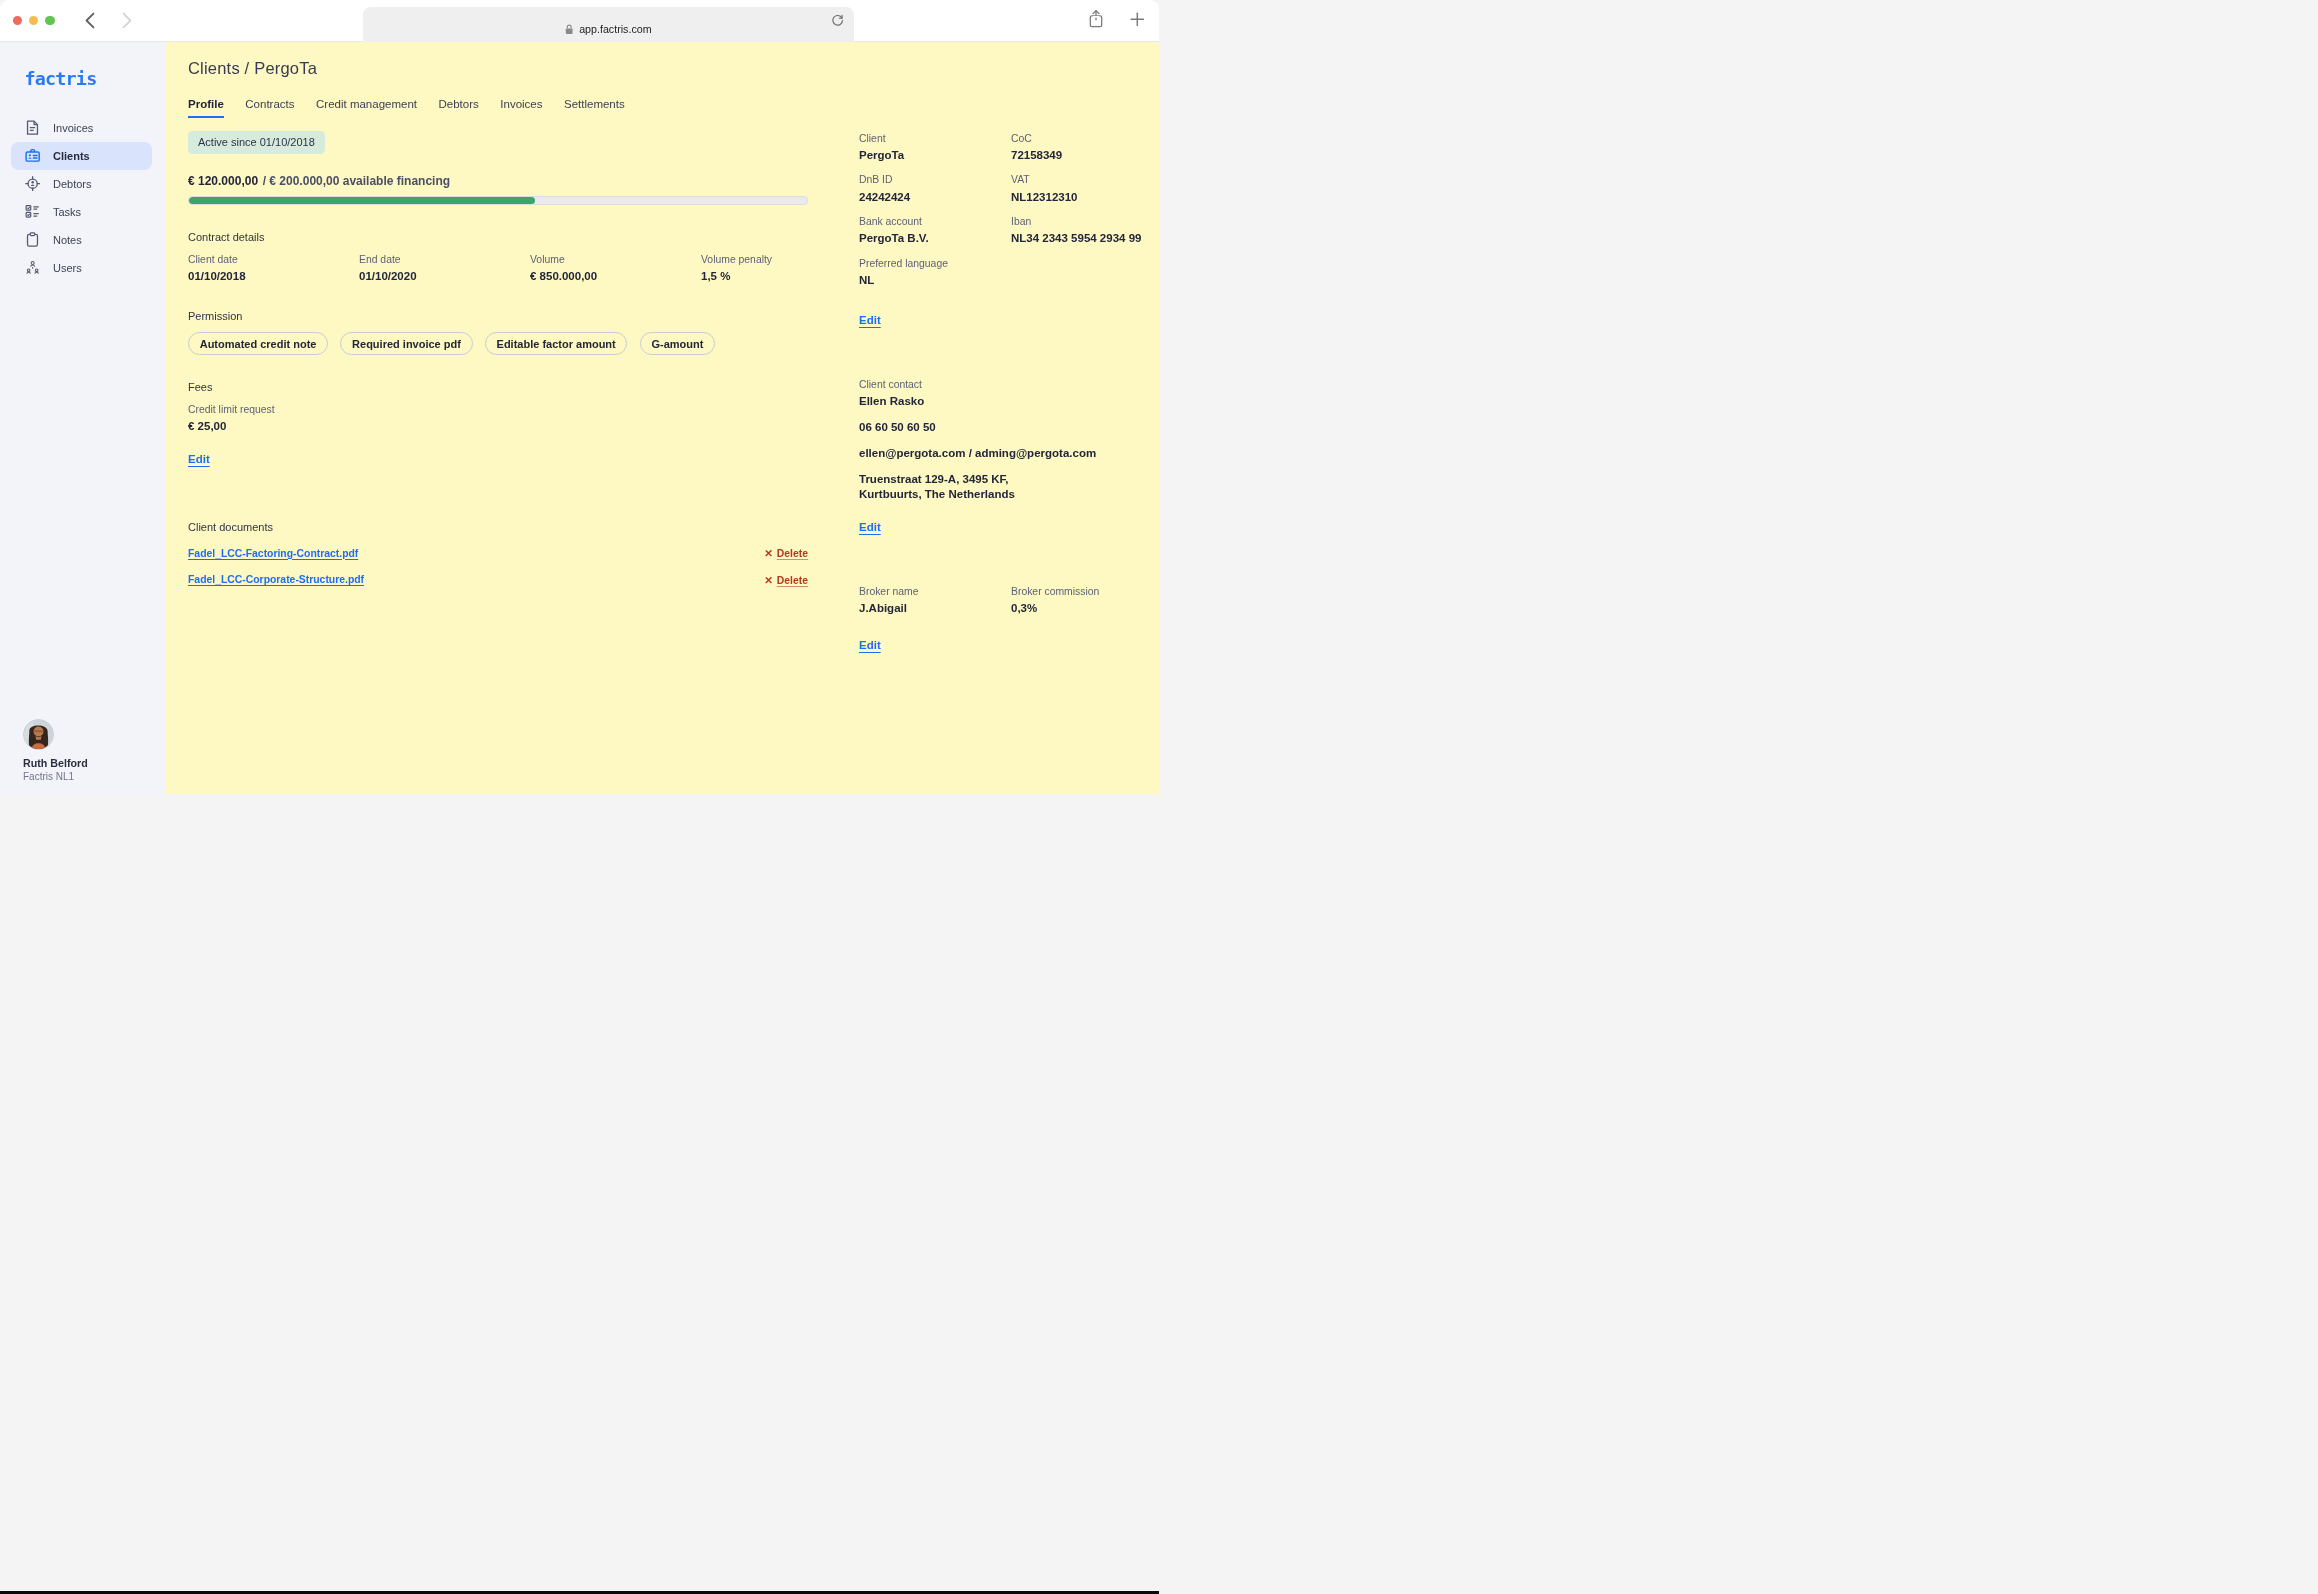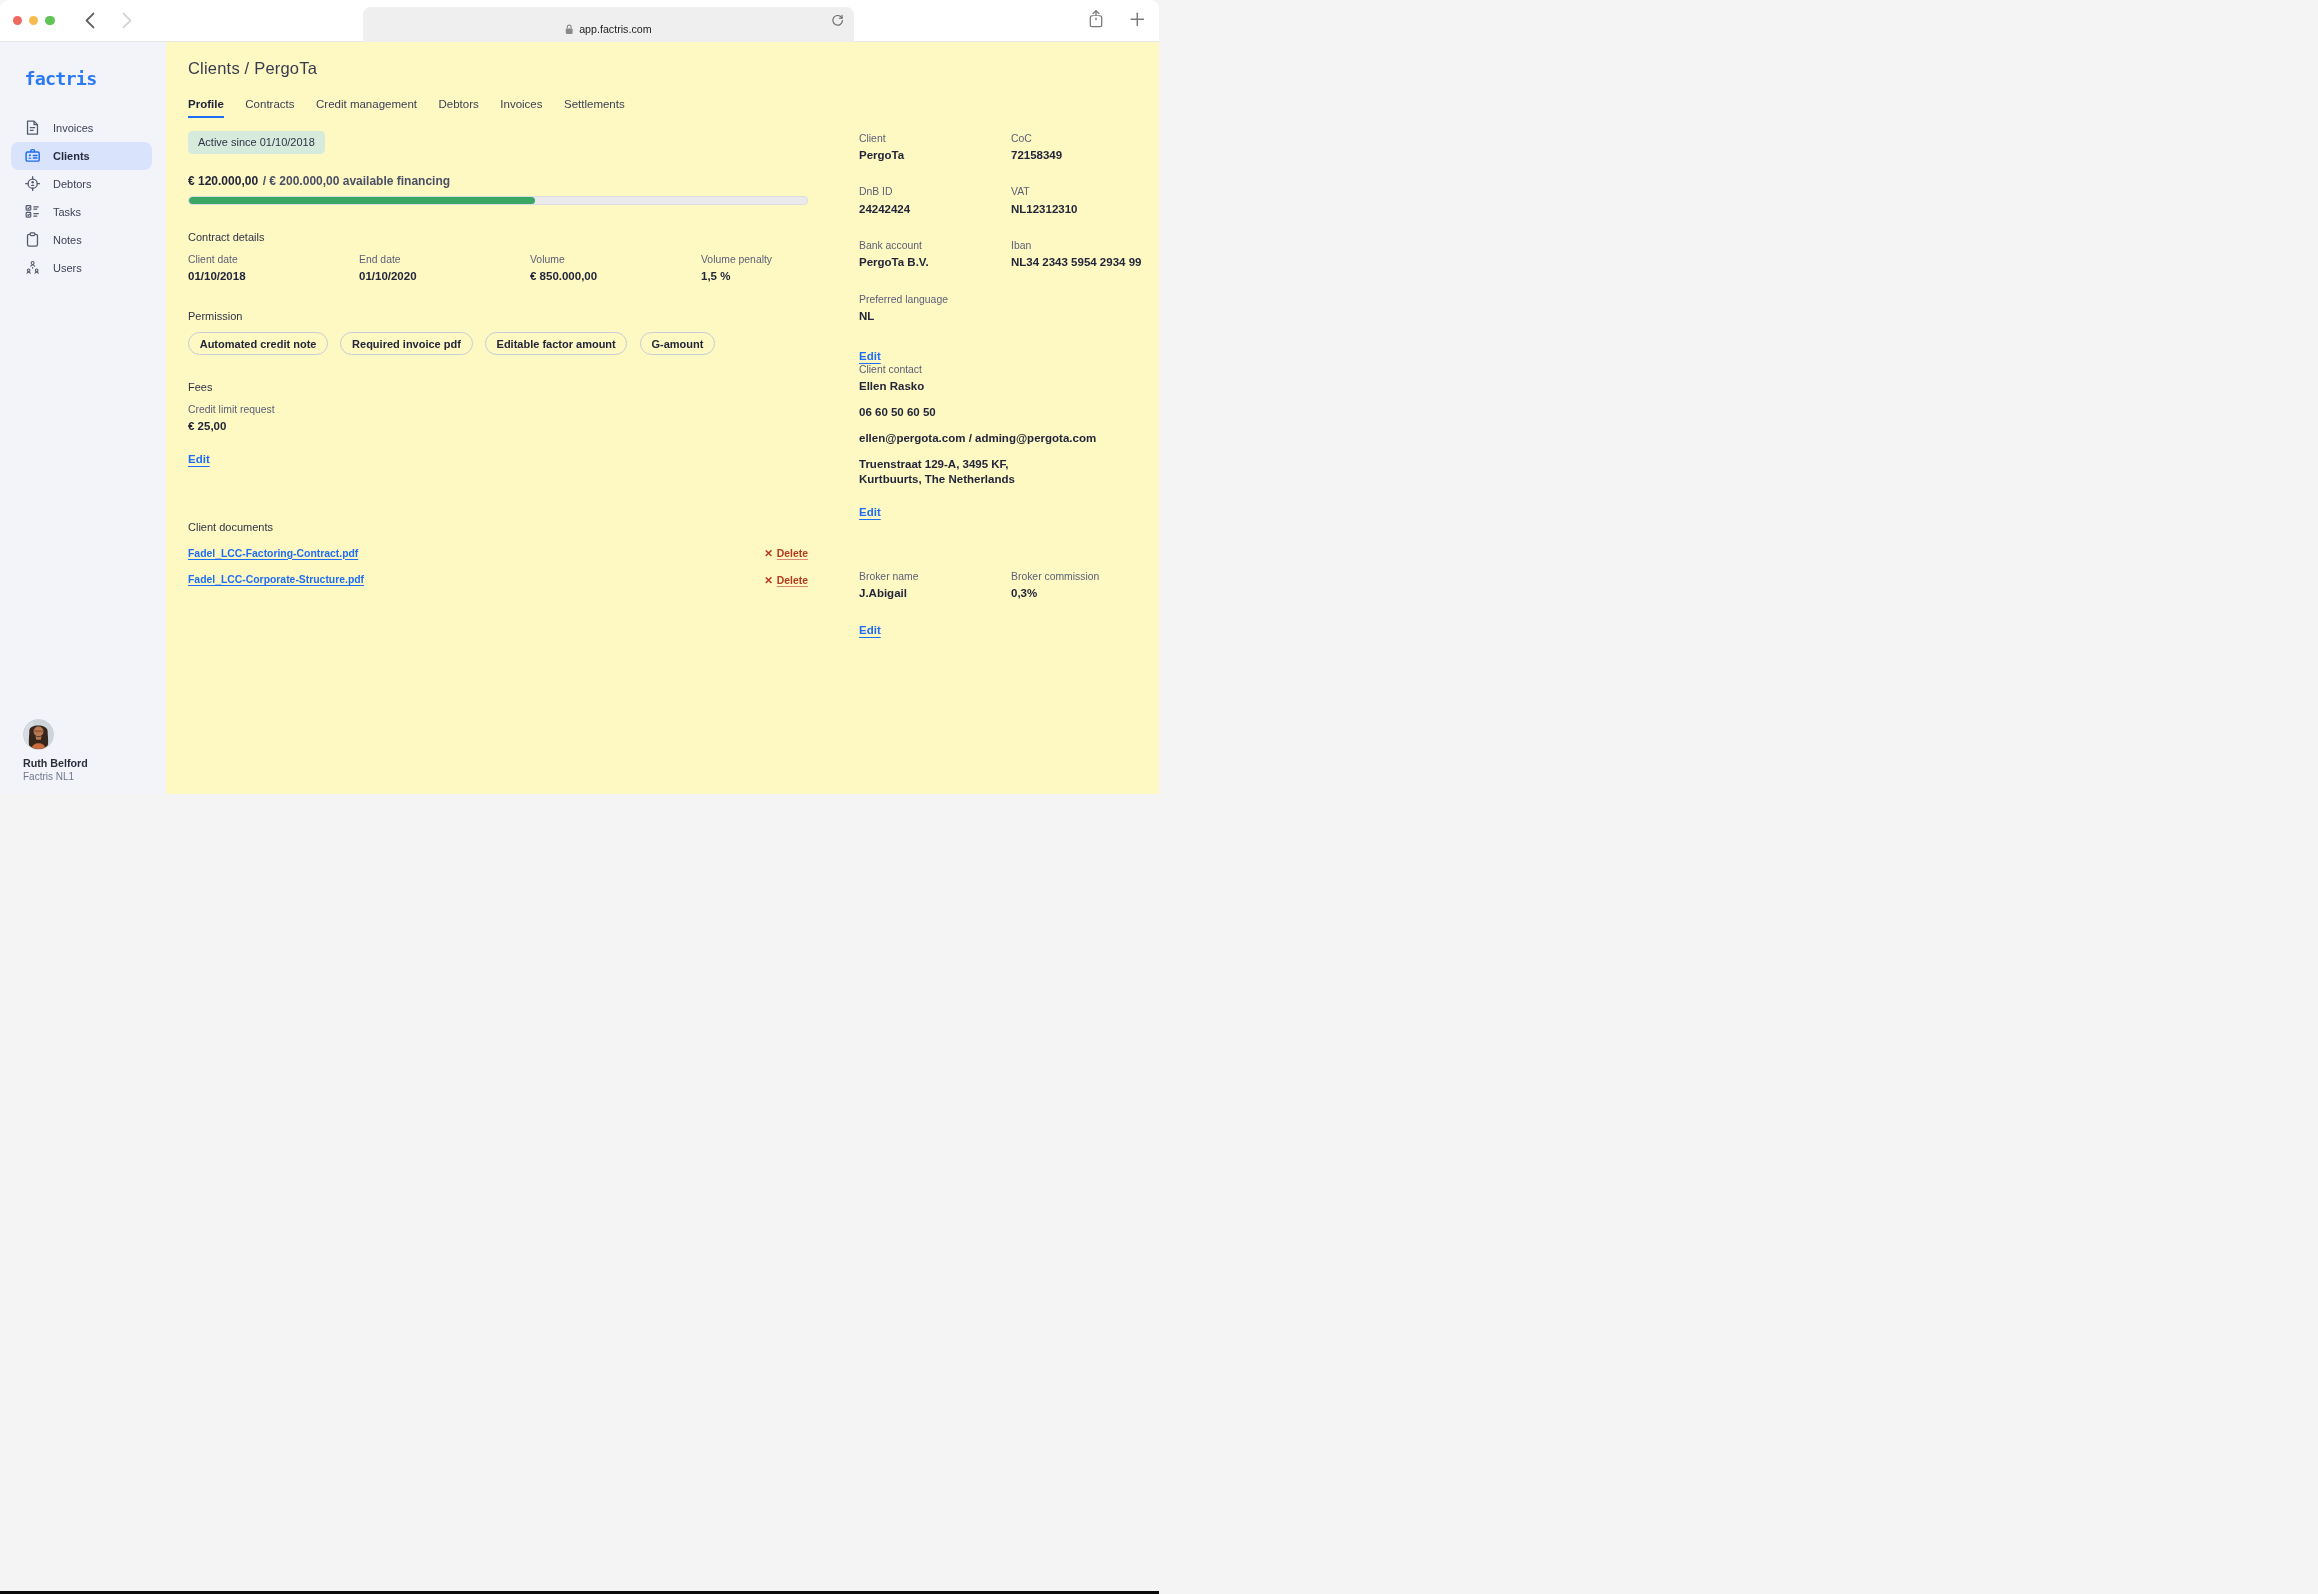--- a/index.html
+++ b/index.html
@@ -106,24 +106,24 @@
   .upload-line{font-size:11px;font-weight:600;color:#2b2e3f;}
   .upload-line a{color:#1f6cf5;font-weight:700;text-decoration:underline;text-underline-offset:2.3px;cursor:pointer;}
   .upload-hint{font-size:9.6px;color:#555a72;}
   .file-row{display:flex;justify-content:space-between;align-items:center;margin-top:14.6px;}
   .file-link{font-size:10.4px;font-weight:700;color:#1f6cf5;text-decoration:underline;text-underline-offset:2.3px;cursor:pointer;}
   .delete-link{font-size:10.4px;font-weight:700;color:#b23a1e;cursor:pointer;}
   .delete-link .x{margin-right:3.8px;text-decoration:none;}
   .delete-link .dtxt{text-decoration:underline;text-underline-offset:2.3px;text-decoration-color:#d98a75;}
 
   
-  .r-grid{display:grid;grid-template-columns:152px 1fr;row-gap:12px;}
+  .r-grid{display:grid;grid-template-columns:152px 1fr;row-gap:0;}
   .r-pair{margin-bottom:10px;}
   .r-edit{margin-top:15.3px;}
-  .section-contact{}
+  .section-contact{margin-top:51px;}
   .section-broker{margin-top:51px;}
   .contact-line{font-size:11.5px;font-weight:700;color:#23263a;margin-top:10.7px;line-height:15.3px;}
   .contact-name{margin-top:2.3px;}
 
   svg{display:block;}
 </style>
 </head>
 <body>
 
 <div class="window">

